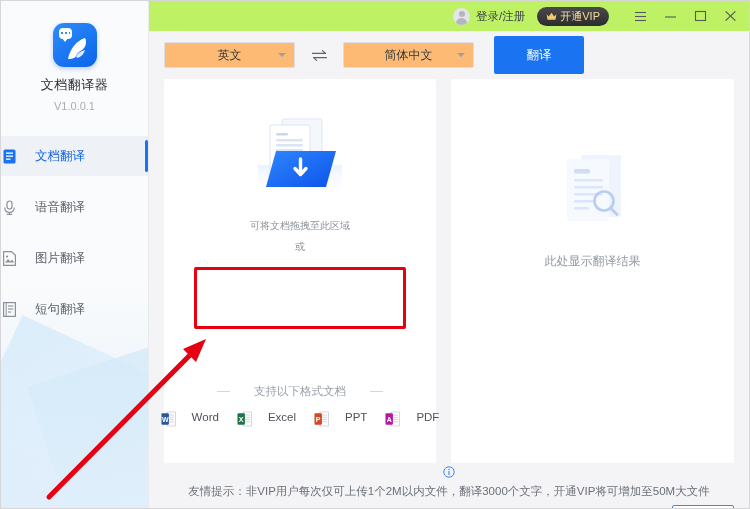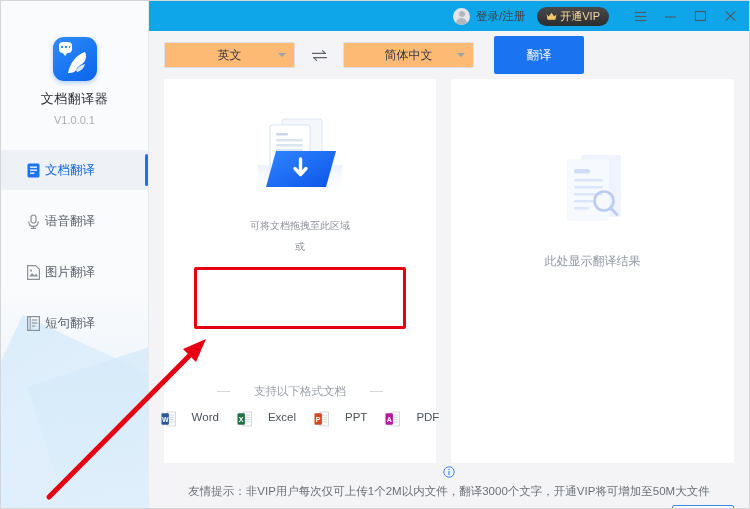--- a/index.html
+++ b/index.html
@@ -34,21 +34,21 @@
     pointer-events:none;
   }
   .sidebar:before {
     content:"";
     position:absolute; right:-60px; bottom:-10px;
     width: 160px; height: 160px;
     background: linear-gradient(200deg, rgba(200,228,248,.6), rgba(235,246,254,.1));
     transform: rotate(-18deg);
     pointer-events:none;
   }
-  .logo-wrap { position: relative; z-index:2; padding-top: 36px; text-align: center; }
+  .logo-wrap { position: relative; z-index:2; padding-top: 22px; text-align: center; }
   .logo {
     width: 44px; height: 44px; margin: 0 auto;
     border-radius: 11px;
     background: linear-gradient(145deg,#2f8dfb,#0a63ea);
     position: relative;
     box-shadow: 0 2px 5px rgba(25,105,230,.30);
   }
   .logo .bubble {
     position:absolute; left:6px; top:5px;
     width:13px;height:11px;border-radius:4px;
@@ -70,35 +70,35 @@
   }
   .app-name {
     margin-top: 9px; font-size: 13px; color: #2b2f36; letter-spacing: .5px;
   }
   .app-ver { margin-top: 6px; font-size: 11px; color: #a8adb5; }
 
   .nav { position: relative; z-index:2; margin-top: 24px; }
   .nav-item {
     position: relative;
     height: 40px; display: flex; align-items: center;
-    padding-left: 24px; gap: 3px;
+    gap: 17px;
     font-size: 12.5px; color: #5d626b; cursor: pointer;
     margin-bottom: 11px;
   }
   .nav-item.active { background: #eef1f5; color: #1565e0; }
   .nav-item.active:after {
     content:""; position:absolute; right:0; top:4px;
     width: 3px; height: 32px; background:#1a73f0; border-radius:2px;
   }
   .nav-ico { width:17px; height:17px; flex:0 0 17px; display:block; }
 
   
   .topbar {
     position:absolute; left:148px; top:0; right:0; height: 30px;
-    background:#0ea5e9;
+    background:#bef264;
     display:flex; align-items:center; justify-content:flex-end;
     gap: 0px; padding-right: 4px;
   }
   .account { display:flex; align-items:center; gap:6px; margin-right:12px; cursor:pointer; }
   .avatar {
     width:17px;height:17px;border-radius:50%;
     background:#e3e5e9; position:relative; overflow:hidden;
   }
   .avatar:before{content:"";position:absolute;left:5.5px;top:3px;width:6px;height:6px;border-radius:50%;background:#b2b7bf;}
   .avatar:after{content:"";position:absolute;left:3px;top:10.5px;width:11px;height:8px;border-radius:6px 6px 0 0;background:#b2b7bf;}

